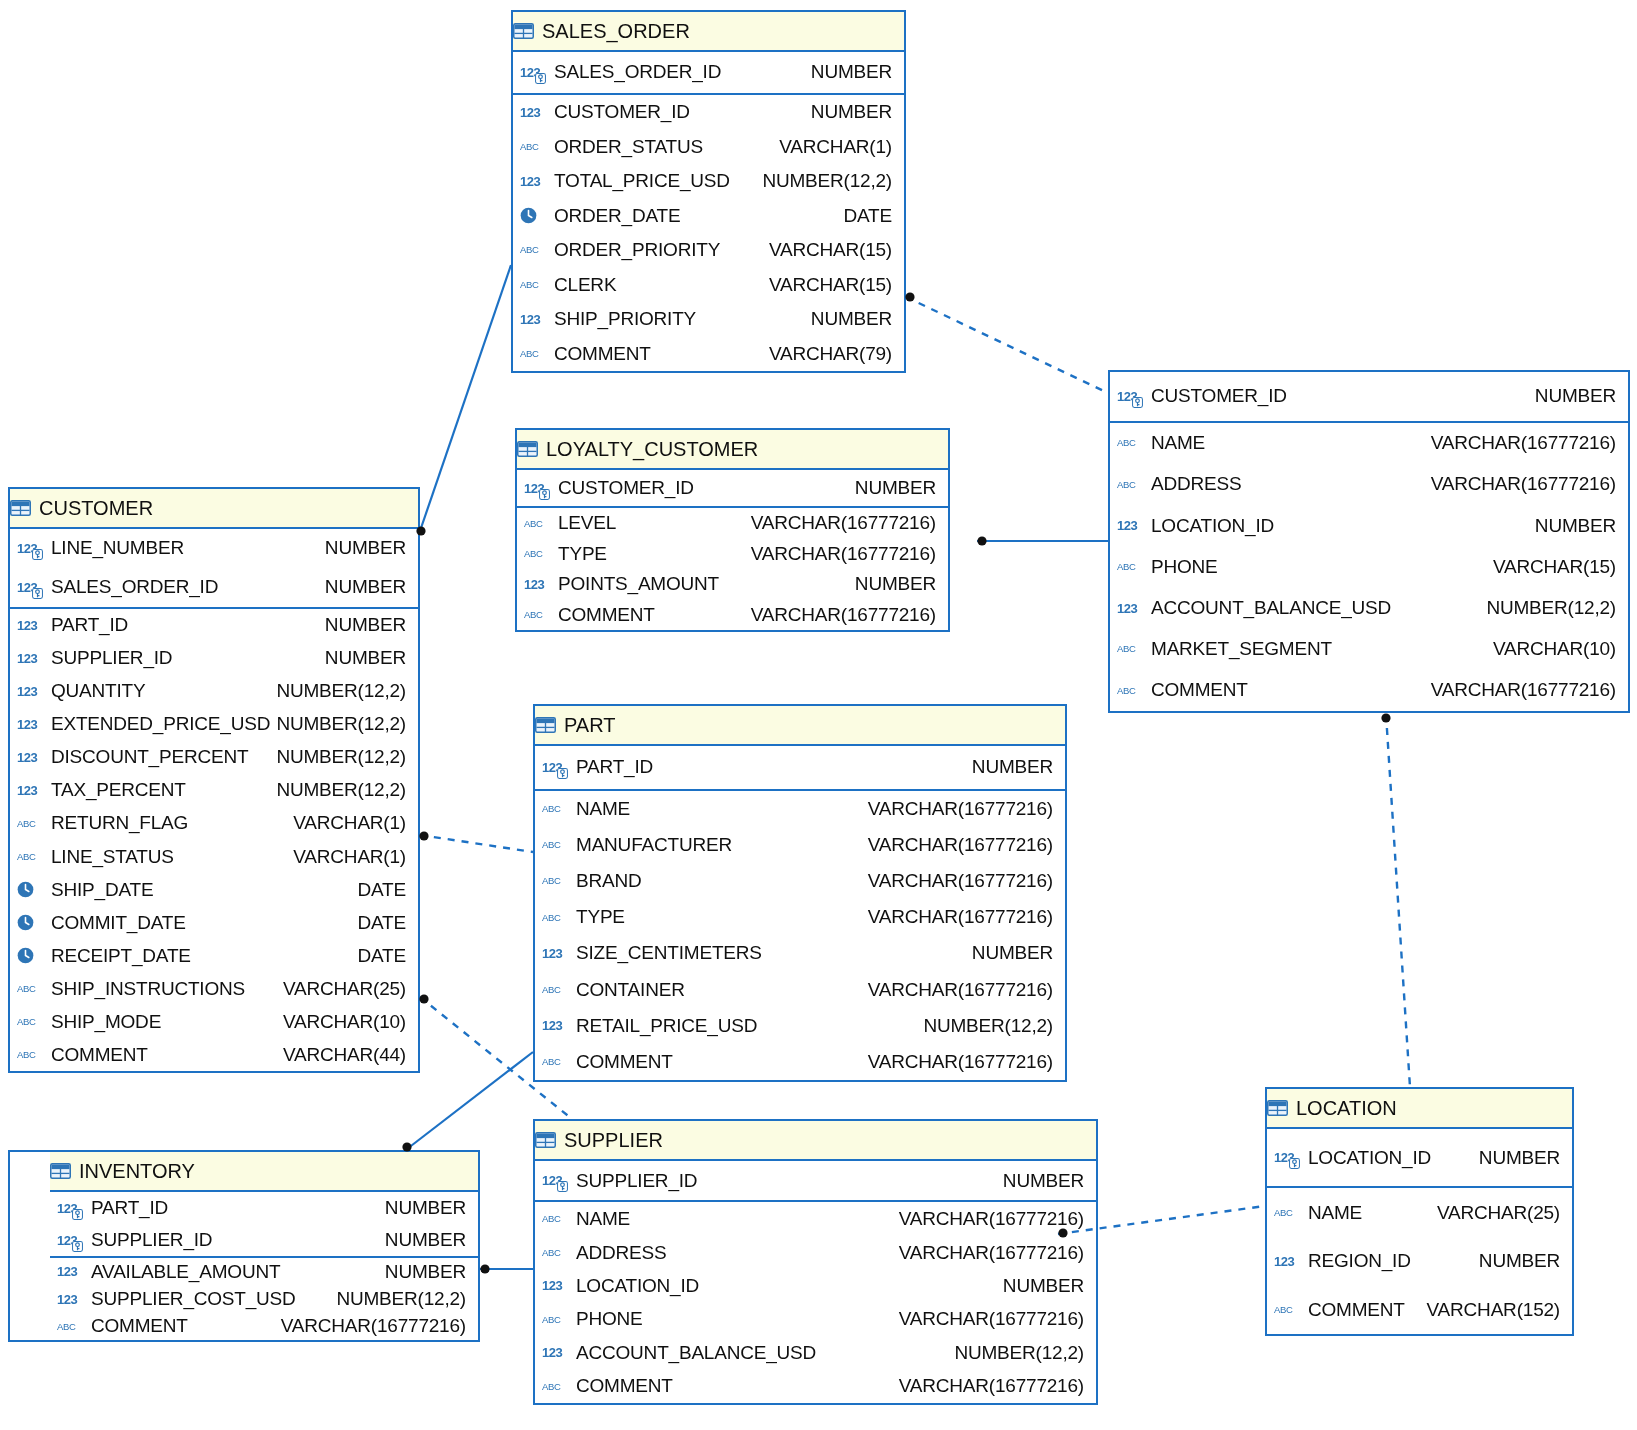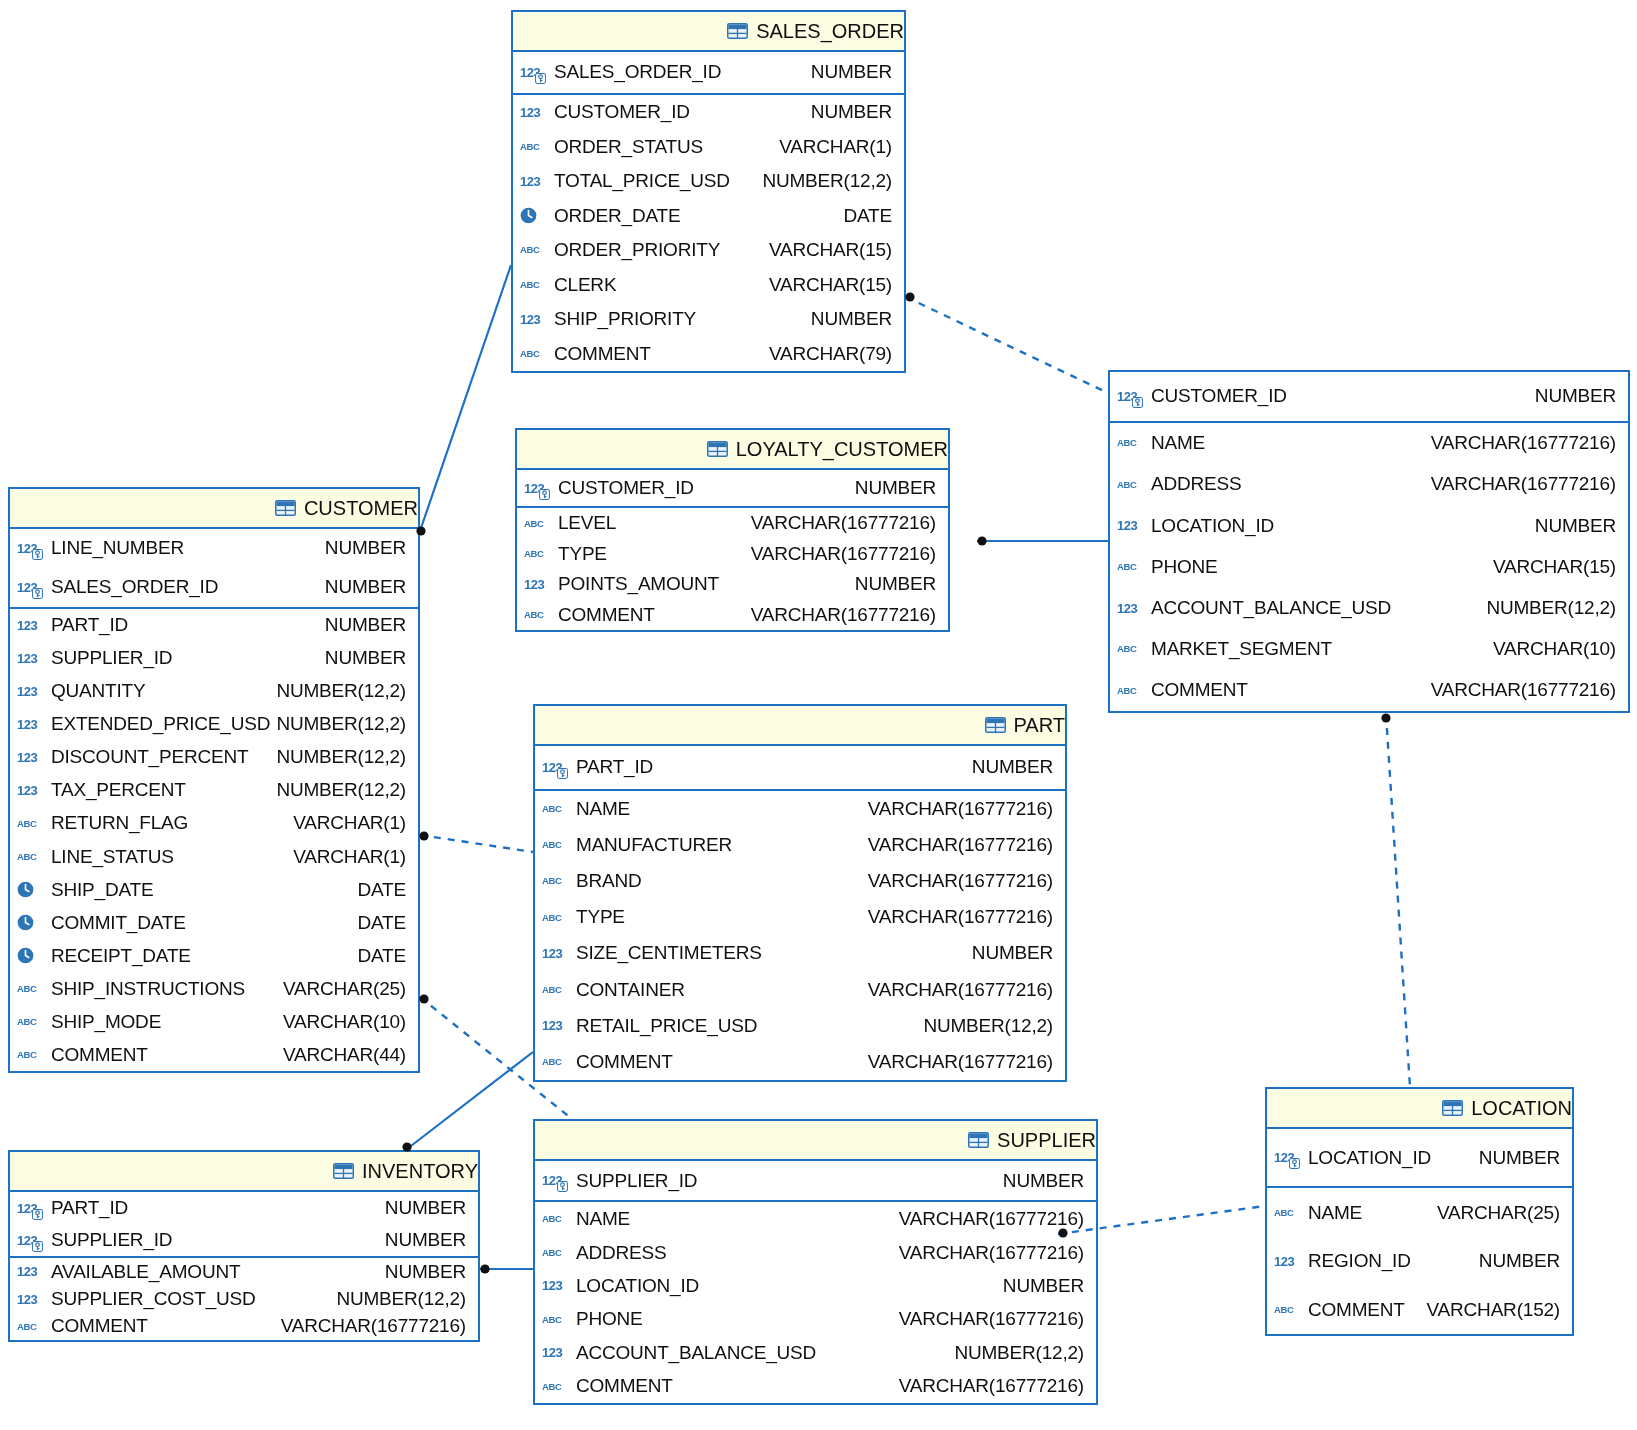--- a/index.html
+++ b/index.html
@@ -18,21 +18,21 @@
     box-sizing:border-box;
     background:#fff;
     border:2px solid var(--table-border,#1d71c4);
     display:flex; flex-direction:column;
     z-index:1;
   }
   .t-header {
     flex:0 0 38px;
     background:var(--header-fill,#fbfce2);
     border-bottom:2px solid var(--table-border,#1d71c4);
-    display:flex; align-items:center; justify-content:flex-end; gap:8px;
+    display:flex; align-items:center; justify-content:flex-start; gap:8px;
     font-size:20px; color:var(--text,#111);
     white-space:nowrap;
   }
   .tbl-ic { width:21px; height:16px; flex:0 0 21px; }
   .t-pk {
     border-bottom:2px solid var(--table-border,#1d71c4);
     display:flex; flex-direction:column;
   }
   .t-body { display:flex; flex-direction:column; }
   .row {
@@ -52,21 +52,21 @@
   .row .type { text-align:right; letter-spacing:-0.2px; }
   .row.pk .name { font-weight:normal; }
   .ic-123 {
     position:relative;
     font-size:13px; font-weight:bold; color:var(--icon-blue,#2e75b6);
     letter-spacing:-0.5px; line-height:1;
     display:inline-block;
   }
   .key-badge { position:absolute; width:11px; height:11px; right:-6px; bottom:-5px; }
   .ic-abc {
-    font-size:9.5px; font-weight:bold; color:var(--icon-blue,#2e75b6);
+    font-size:9.5px; font-weight:normal; color:var(--icon-blue,#2e75b6);
     letter-spacing:-0.3px; line-height:1;
   }
   .ic-clock { width:17px; height:17px; }
 </style>
 </head>
 <body>
 
 <div id="diagram" style="width: 1637px; height: 1430px;">
     <svg id="connector-layer" width="1637" height="1430" viewBox="0 0 1637 1430">
       <g>
@@ -530,21 +530,21 @@
         </div>
         <div class="row">
           <span class="iconbox">
             <span class="ic-abc">ABC</span>
           </span>
           <span class="name">COMMENT</span>
           <span class="type">VARCHAR(16777216)</span>
         </div>
       </div>
     </div>
-    <div class="table" style="left: 8px; top: 1150px; width: 472px; height: 192px;">
+    <div class="table" style="left: 8px; top: 1150px; width: 472px; height: 192px; padding-left: 40px;">
       <div class="t-header">
         <svg class="tbl-ic" viewBox="0 0 21 16">
           <rect x="0.75" y="0.75" width="19.5" height="14.5" rx="1.5" fill="#eaf3fb" stroke="#2e75b6" stroke-width="1.5"></rect>
           <rect x="1.5" y="1.5" width="18" height="4.6" fill="#2e75b6"></rect>
           <line x1="10.5" y1="6" x2="10.5" y2="15" stroke="#2e75b6" stroke-width="1.3"></line>
           <line x1="1.5" y1="10.4" x2="19.5" y2="10.4" stroke="#2e75b6" stroke-width="1.3"></line>
         </svg>
         <span class="t-title">INVENTORY</span>
       </div>
       <div class="t-pk" style="flex: 2.36 1 0px;">

